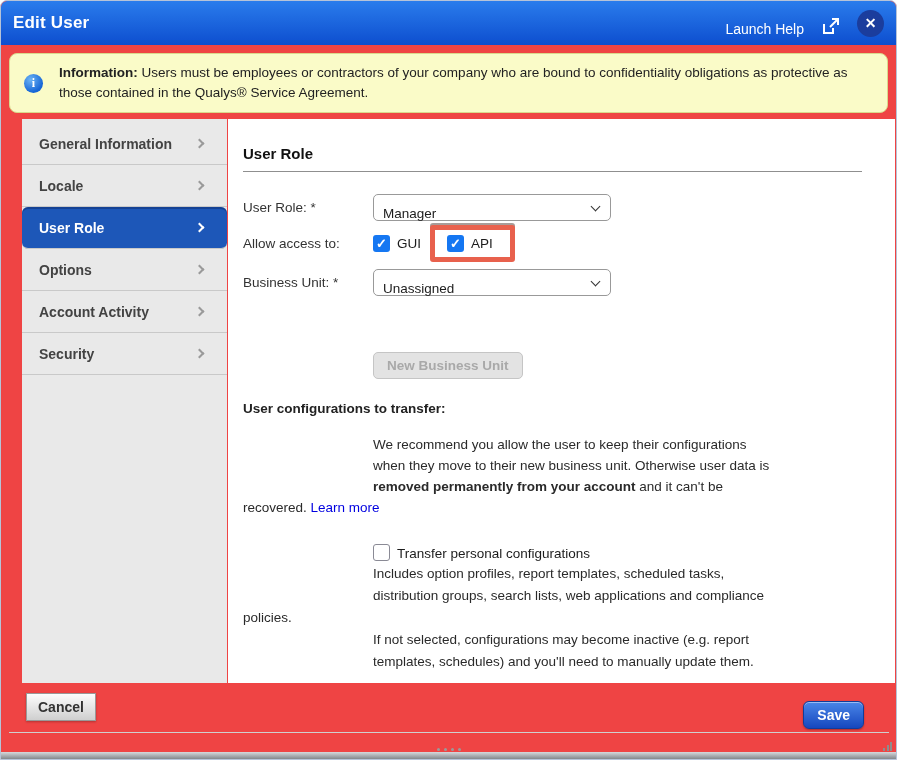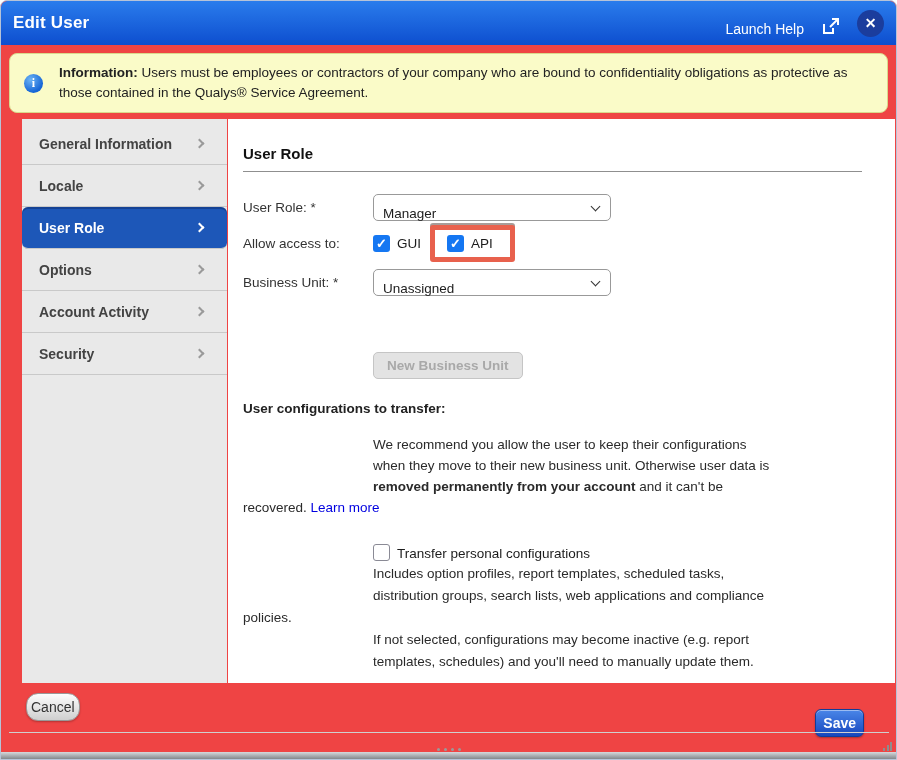--- a/index.html
+++ b/index.html
@@ -102,28 +102,28 @@
   .sub-heading{font-weight:bold;color:#222;margin:22px 0 18px 0;}
   .para-line{line-height:21px;color:#2a2a2a;}
   .para-line b{font-weight:bold;text-align:center;}
   a.learn{color:#0000e0;cursor:pointer;}
   .cb-row{display:flex;align-items:flex-end;margin-top:26px;margin-bottom:2px;}
   .desc-line{line-height:22px;color:#2a2a2a;}
   
   .footer{position:absolute;top:683px;left:0;right:0;height:48px;}
   .btn-cancel{
     position:absolute;left:25px;top:9px;
-    background:linear-gradient(#fdfdfd,#cfcfcf);border:1px solid #999;border-radius:12px;
-    font-size:14px;font-weight:normal;color:#333;padding:5px 4px;cursor:pointer;
+    background:linear-gradient(#fdfdfd,#cfcfcf);border:1px solid #999;border-radius:0;
+    font-size:14px;font-weight:bold;color:#333;padding:5px 11px;cursor:pointer;
     box-shadow:0 1px 2px rgba(0,0,0,.25);
   }
   .btn-save{
-    position:absolute;right:32px;top:25px;
+    position:absolute;right:32px;top:17px;
     background:linear-gradient(#4a86e8,#1647be);border:1px solid #113c9a;border-radius:6px;
-    font-size:14px;font-weight:bold;color:#fff;padding:5px 7px;cursor:pointer;
+    font-size:14px;font-weight:bold;color:#fff;padding:5px 13px;cursor:pointer;
     box-shadow:inset 0 1px 0 rgba(255,255,255,.45),0 1px 2px rgba(0,0,0,.3);
   }
   .divider{position:absolute;top:731px;left:8px;right:7px;border-top:1px solid #cfcfcf;}
   
   .bottombar{
     position:absolute;bottom:0;left:0;right:0;height:7px;
     background:linear-gradient(#d6d9dc,#83878c);
   }
   .drag-dots{
     position:absolute;bottom:8px;left:50%;transform:translateX(-50%);

